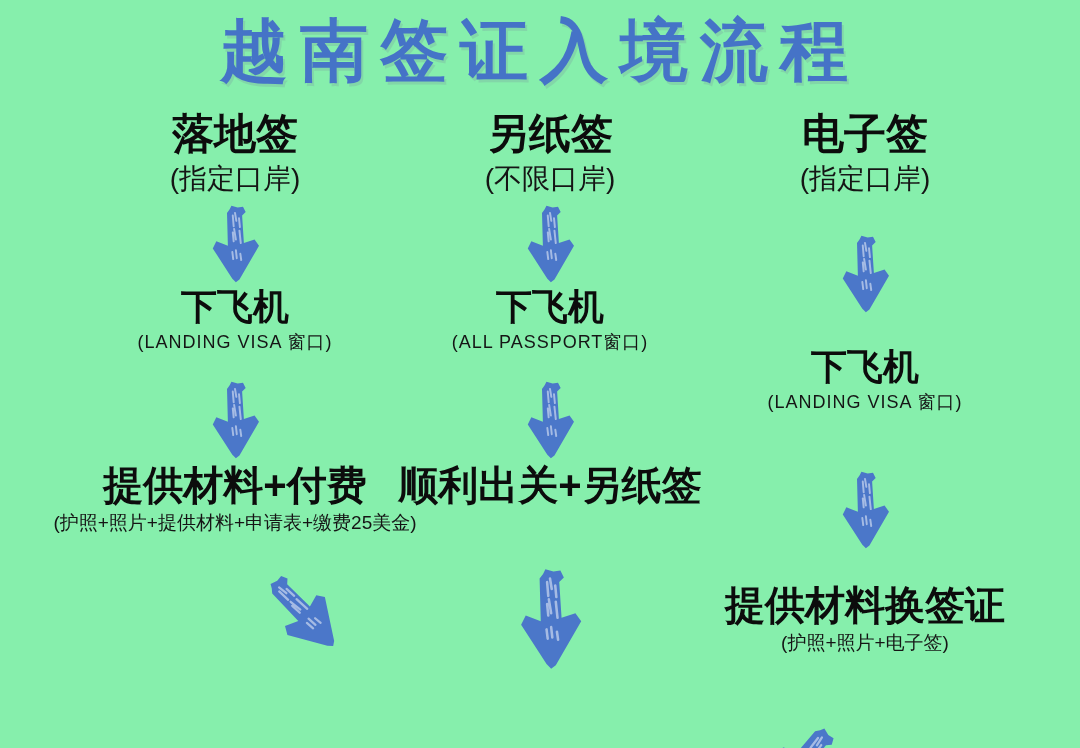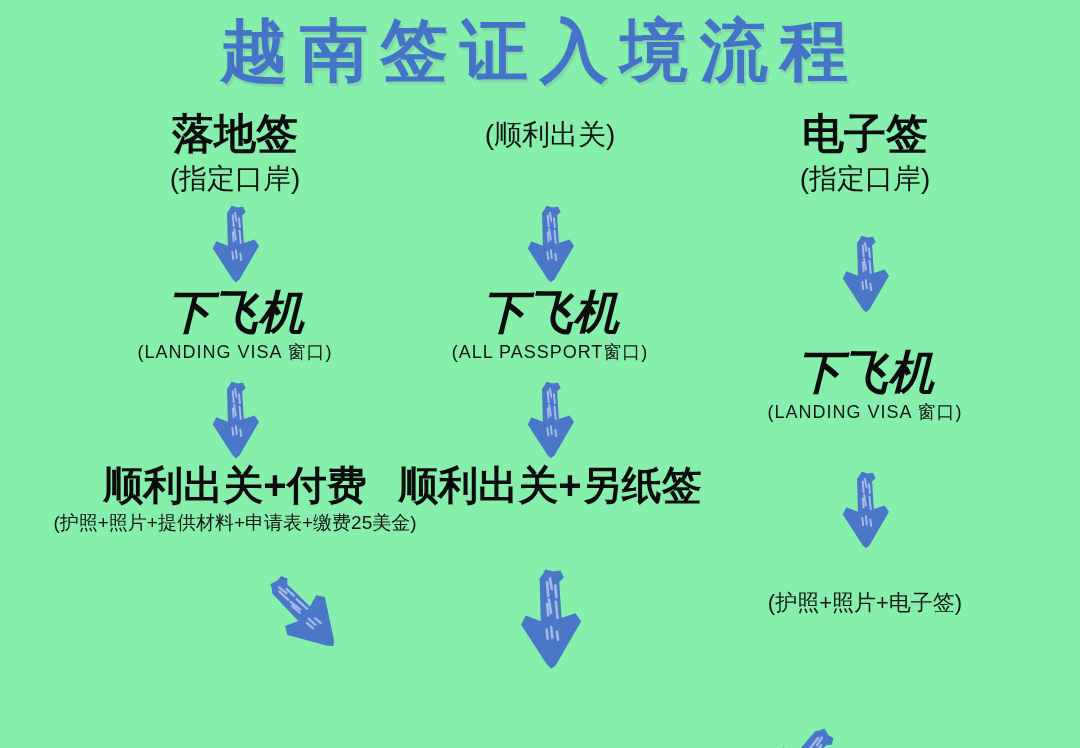--- a/index.html
+++ b/index.html
@@ -20,26 +20,26 @@
     white-space:nowrap;
   }
   .col{position:absolute;top:112px;display:flex;flex-direction:column;align-items:center;}
   .col1{left:15px;width:440px;}
   .col2{left:395px;width:310px;}
   .col3{left:700px;width:330px;gap:30px;}
   .slot-step{height:88px;display:flex;flex-direction:column;align-items:center;justify-content:flex-start;}
   .slot-step3{height:102px;}
   .step-label{font-weight:bold;line-height:1.05;white-space:nowrap;}
   .lbl-r1{font-size:42px;}
-  .lbl-r2{font-size:46px;font-style:italic;}
+  .lbl-r2{font-size:36px;}
   .lbl-r3{font-size:40px;}
   .step-note{font-size:28px;margin-top:4px;white-space:nowrap;color:#151515;}
   .note-r2{font-size:18px;letter-spacing:1px;}
   .note-r3-long{font-size:19px;}
-  .note-r3{font-size:22px;}
+  .note-r3{font-size:19px;}
   .slot-arrow{height:88px;display:flex;align-items:center;justify-content:center;}
   .arrow-svg{width:68px;height:80px;display:block;}
   .slot-final{height:96px;display:flex;align-items:center;justify-content:center;}
   .col1 .slot-final{padding-left:135px;}
   .col3 .slot-final{padding-right:135px;}
   .final-diag{width:78px;height:92px;}
   .dir-down-right{transform:rotate(-42deg);}
   .dir-down-left{transform:rotate(42deg);}
   .final-down{width:86px;height:104px;margin-top:10px;}
   .footer-title{
@@ -81,33 +81,34 @@
     <div class="slot-step">
       <div class="step-label lbl-r2">下飞机</div>
       <div class="step-note note-r2">(LANDING VISA 窗口)</div>
     </div>
     <div class="slot-arrow">
       <svg class="arrow-svg" viewBox="0 0 60 90">
           <use href="#rough-arrow" fill="#4b77c9"></use>
         </svg>
     </div>
     <div class="slot-step slot-step3">
-      <div class="step-label lbl-r3">顺利出关+付费</div>
+      <div class="step-label lbl-r3">提供材料+付费</div>
       <div class="step-note note-r3-long">(护照+照片+提供材料+申请表+缴费25美金)</div>
     </div>
     <div class="slot-final">
       <svg class="final-diag dir-down-right" viewBox="0 0 60 90">
           <use href="#rough-arrow" fill="#4b77c9"></use>
         </svg>
     </div>
   </div>
 
   <div class="col col2">
     <div class="slot-step">
-      <div class="step-note">(顺利出关)</div>
+      <div class="step-label lbl-r1">另纸签</div>
+      <div class="step-note">(不限口岸)</div>
     </div>
     <div class="slot-arrow">
       <svg class="arrow-svg" viewBox="0 0 60 90">
           <use href="#rough-arrow" fill="#4b77c9"></use>
         </svg>
     </div>
     <div class="slot-step">
       <div class="step-label lbl-r2">下飞机</div>
       <div class="step-note note-r2">(ALL PASSPORT窗口)</div>
     </div>
@@ -140,20 +141,21 @@
     <div class="slot-step">
       <div class="step-label lbl-r2">下飞机</div>
       <div class="step-note note-r2">(LANDING VISA 窗口)</div>
     </div>
     <div class="slot-arrow">
       <svg class="arrow-svg" viewBox="0 0 60 90">
           <use href="#rough-arrow" fill="#4b77c9"></use>
         </svg>
     </div>
     <div class="slot-step slot-step3">
+      <div class="step-label lbl-r3">提供材料换签证</div>
       <div class="step-note note-r3">(护照+照片+电子签)</div>
     </div>
     <div class="slot-final">
       <svg class="final-diag dir-down-left" viewBox="0 0 60 90">
           <use href="#rough-arrow" fill="#4b77c9"></use>
         </svg>
     </div>
   </div>
 
 

